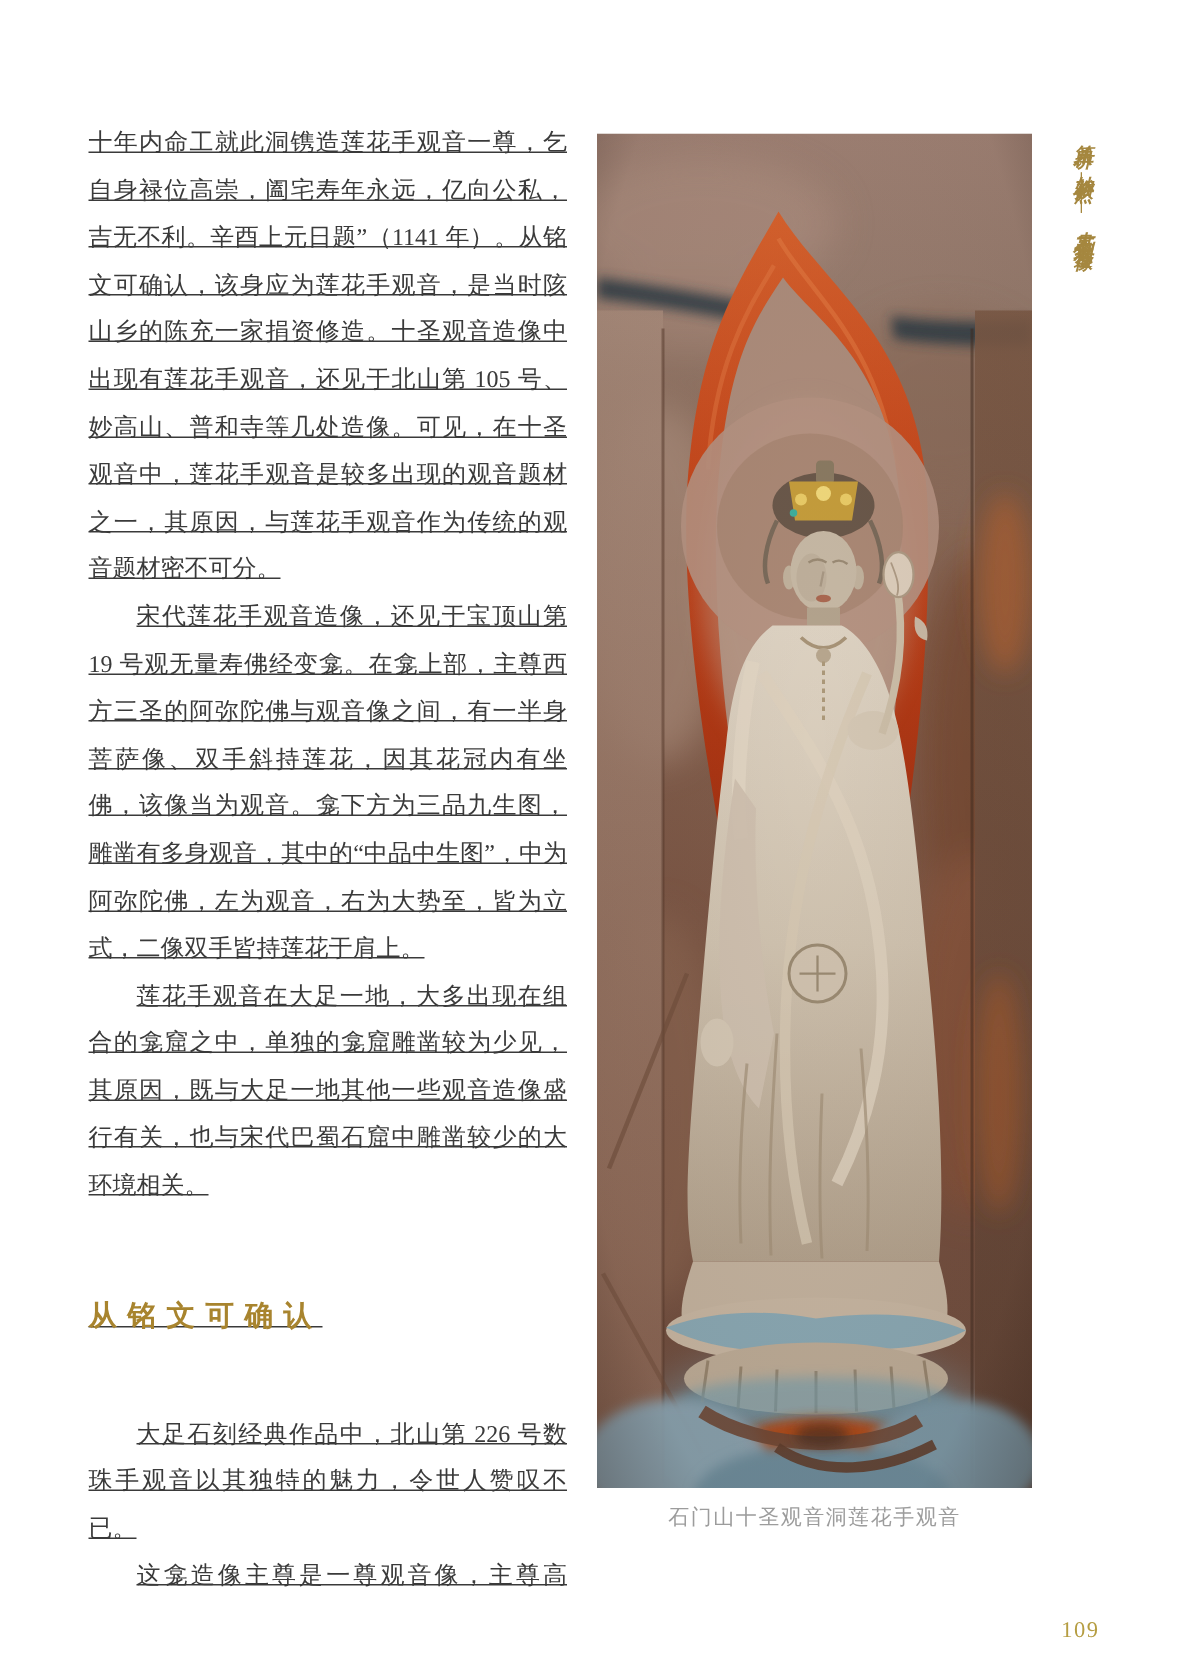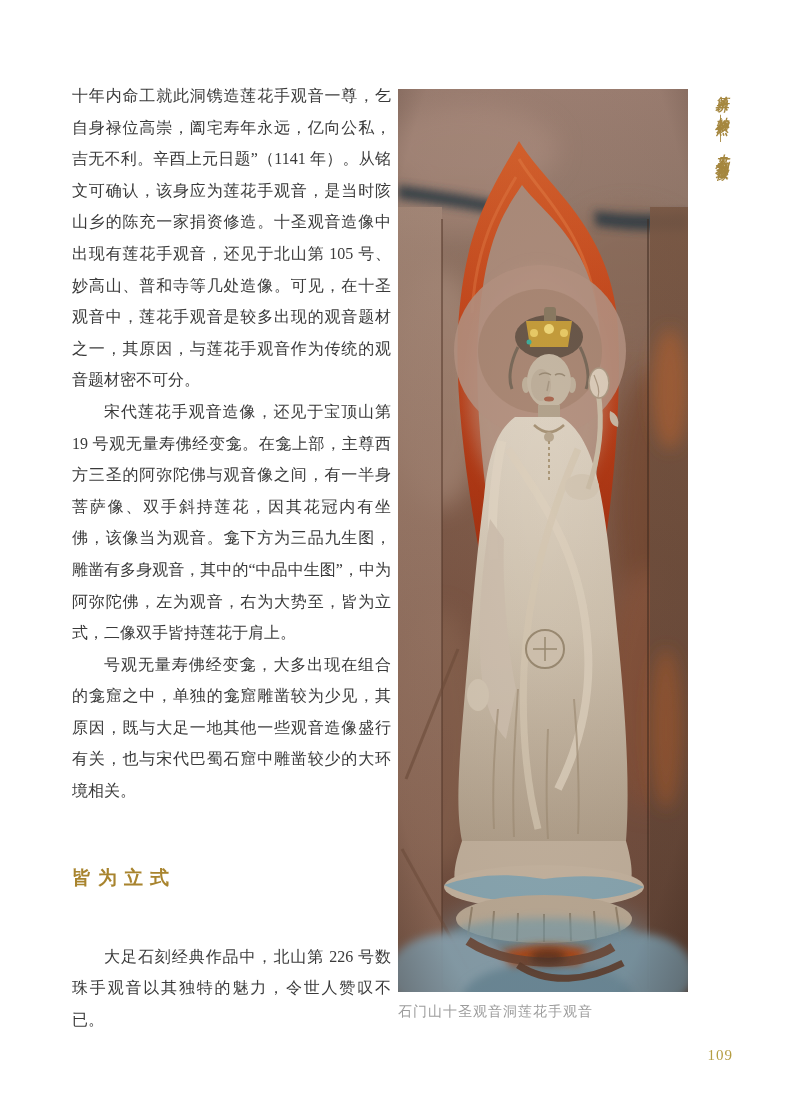--- a/index.html
+++ b/index.html
@@ -6,86 +6,88 @@
   .page{
     position:relative;
     width:790px;height:1108px;
     background:#ffffff;
     overflow:hidden;
     font-family:"Liberation Serif","DejaVu Serif",serif;
   }
   
   .text-column{
     position:absolute;
-    left:72px;top:80px;width:319px;
+    left:59px;top:80px;width:319px;
     font-size:16px;line-height:31.6px;
     color:#3a3a3a;
     text-align:justify;
+    text-decoration:underline;
   }
   .text-column p{margin:0;}
   .para.indent{text-indent:2em;}
   .para.justify-last{text-align-last:justify;}
   .section-heading{
     margin:57px 0 49px 0;
     font-size:19px;line-height:28px;
     font-weight:600;
     letter-spacing:7px;
     color:#a8842e;
   }
   
   .figure{
     position:absolute;left:398px;top:89px;width:290px;margin:0;
   }
   .photo{width:290px;height:903px;display:block;}
   .photo svg{display:block;}
   .figure figcaption{
     margin-top:11px;
-    text-align:left;
+    text-align:center;
     font-size:14px;
     letter-spacing:1px;
     color:#9c9c9c;
   }
   
   .margin-header{
     position:absolute;left:712px;top:86px;
     display:flex;flex-direction:column;align-items:center;gap:15px;
     color:#a5873f;
     font-size:12.5px;
     font-style:italic;
     font-weight:600;
   }
   .margin-header span{
     writing-mode:vertical-rl;
     letter-spacing:2px;
     line-height:20px;
   }
   
   .page-number{
-    position:absolute;right:57px;top:1047px;
+    position:absolute;right:57px;top:1079px;
     color:#b59d42;
     font-size:15px;
     letter-spacing:1px;
   }
 </style>
 </head>
 <body>
 
 <div class="page">
 
   <aside class="margin-header">
     <span>第八讲</span>
     <span>妙相俨然——大足石刻观音造像</span>
   </aside>
 
   <main class="text-column">
     <p class="para">十年内命工就此洞镌造莲花手观音一尊，乞自身禄位高崇，阖宅寿年永远，亿向公私，吉无不利。辛酉上元日题”（1141 年）。从铭文可确认，该身应为莲花手观音，是当时陔山乡的陈充一家捐资修造。十圣观音造像中出现有莲花手观音，还见于北山第 105 号、妙高山、普和寺等几处造像。可见，在十圣观音中，莲花手观音是较多出现的观音题材之一，其原因，与莲花手观音作为传统的观音题材密不可分。</p>
     <p class="para indent">宋代莲花手观音造像，还见于宝顶山第 19 号观无量寿佛经变龛。在龛上部，主尊西方三圣的阿弥陀佛与观音像之间，有一半身菩萨像、双手斜持莲花，因其花冠内有坐佛，该像当为观音。龛下方为三品九生图，雕凿有多身观音，其中的“中品中生图”，中为阿弥陀佛，左为观音，右为大势至，皆为立式，二像双手皆持莲花于肩上。</p>
-    <p class="para indent">号观无量寿佛经变龛，大多出现在组合的龛窟之中，单独的龛窟雕凿较为少见，其原因，既与大足一地其他一些观音造像盛行有关，也与宋代巴蜀石窟中雕凿较少的大环境相关。</p>
-    <h2 class="section-heading">皆为立式</h2>
+    <p class="para indent">莲花手观音在大足一地，大多出现在组合的龛窟之中，单独的龛窟雕凿较为少见，其原因，既与大足一地其他一些观音造像盛行有关，也与宋代巴蜀石窟中雕凿较少的大环境相关。</p>
+    <h2 class="section-heading">从铭文可确认</h2>
     <p class="para indent">大足石刻经典作品中，北山第 226 号数珠手观音以其独特的魅力，令世人赞叹不已。</p>
+    <p class="para indent justify-last">这龛造像主尊是一尊观音像，主尊高</p>
   </main>
 
   <figure class="figure">
     <div class="photo">
       <svg width="290" height="903" viewBox="0 0 290 903" xmlns="http://www.w3.org/2000/svg">
         <defs>
           <linearGradient id="gRock" x1="0" y1="0" x2="0" y2="1">
             <stop offset="0" stop-color="#a08275"></stop>
               <stop offset=".12" stop-color="#977c6e"></stop>
             <stop offset=".2" stop-color="#8f7262"></stop>

